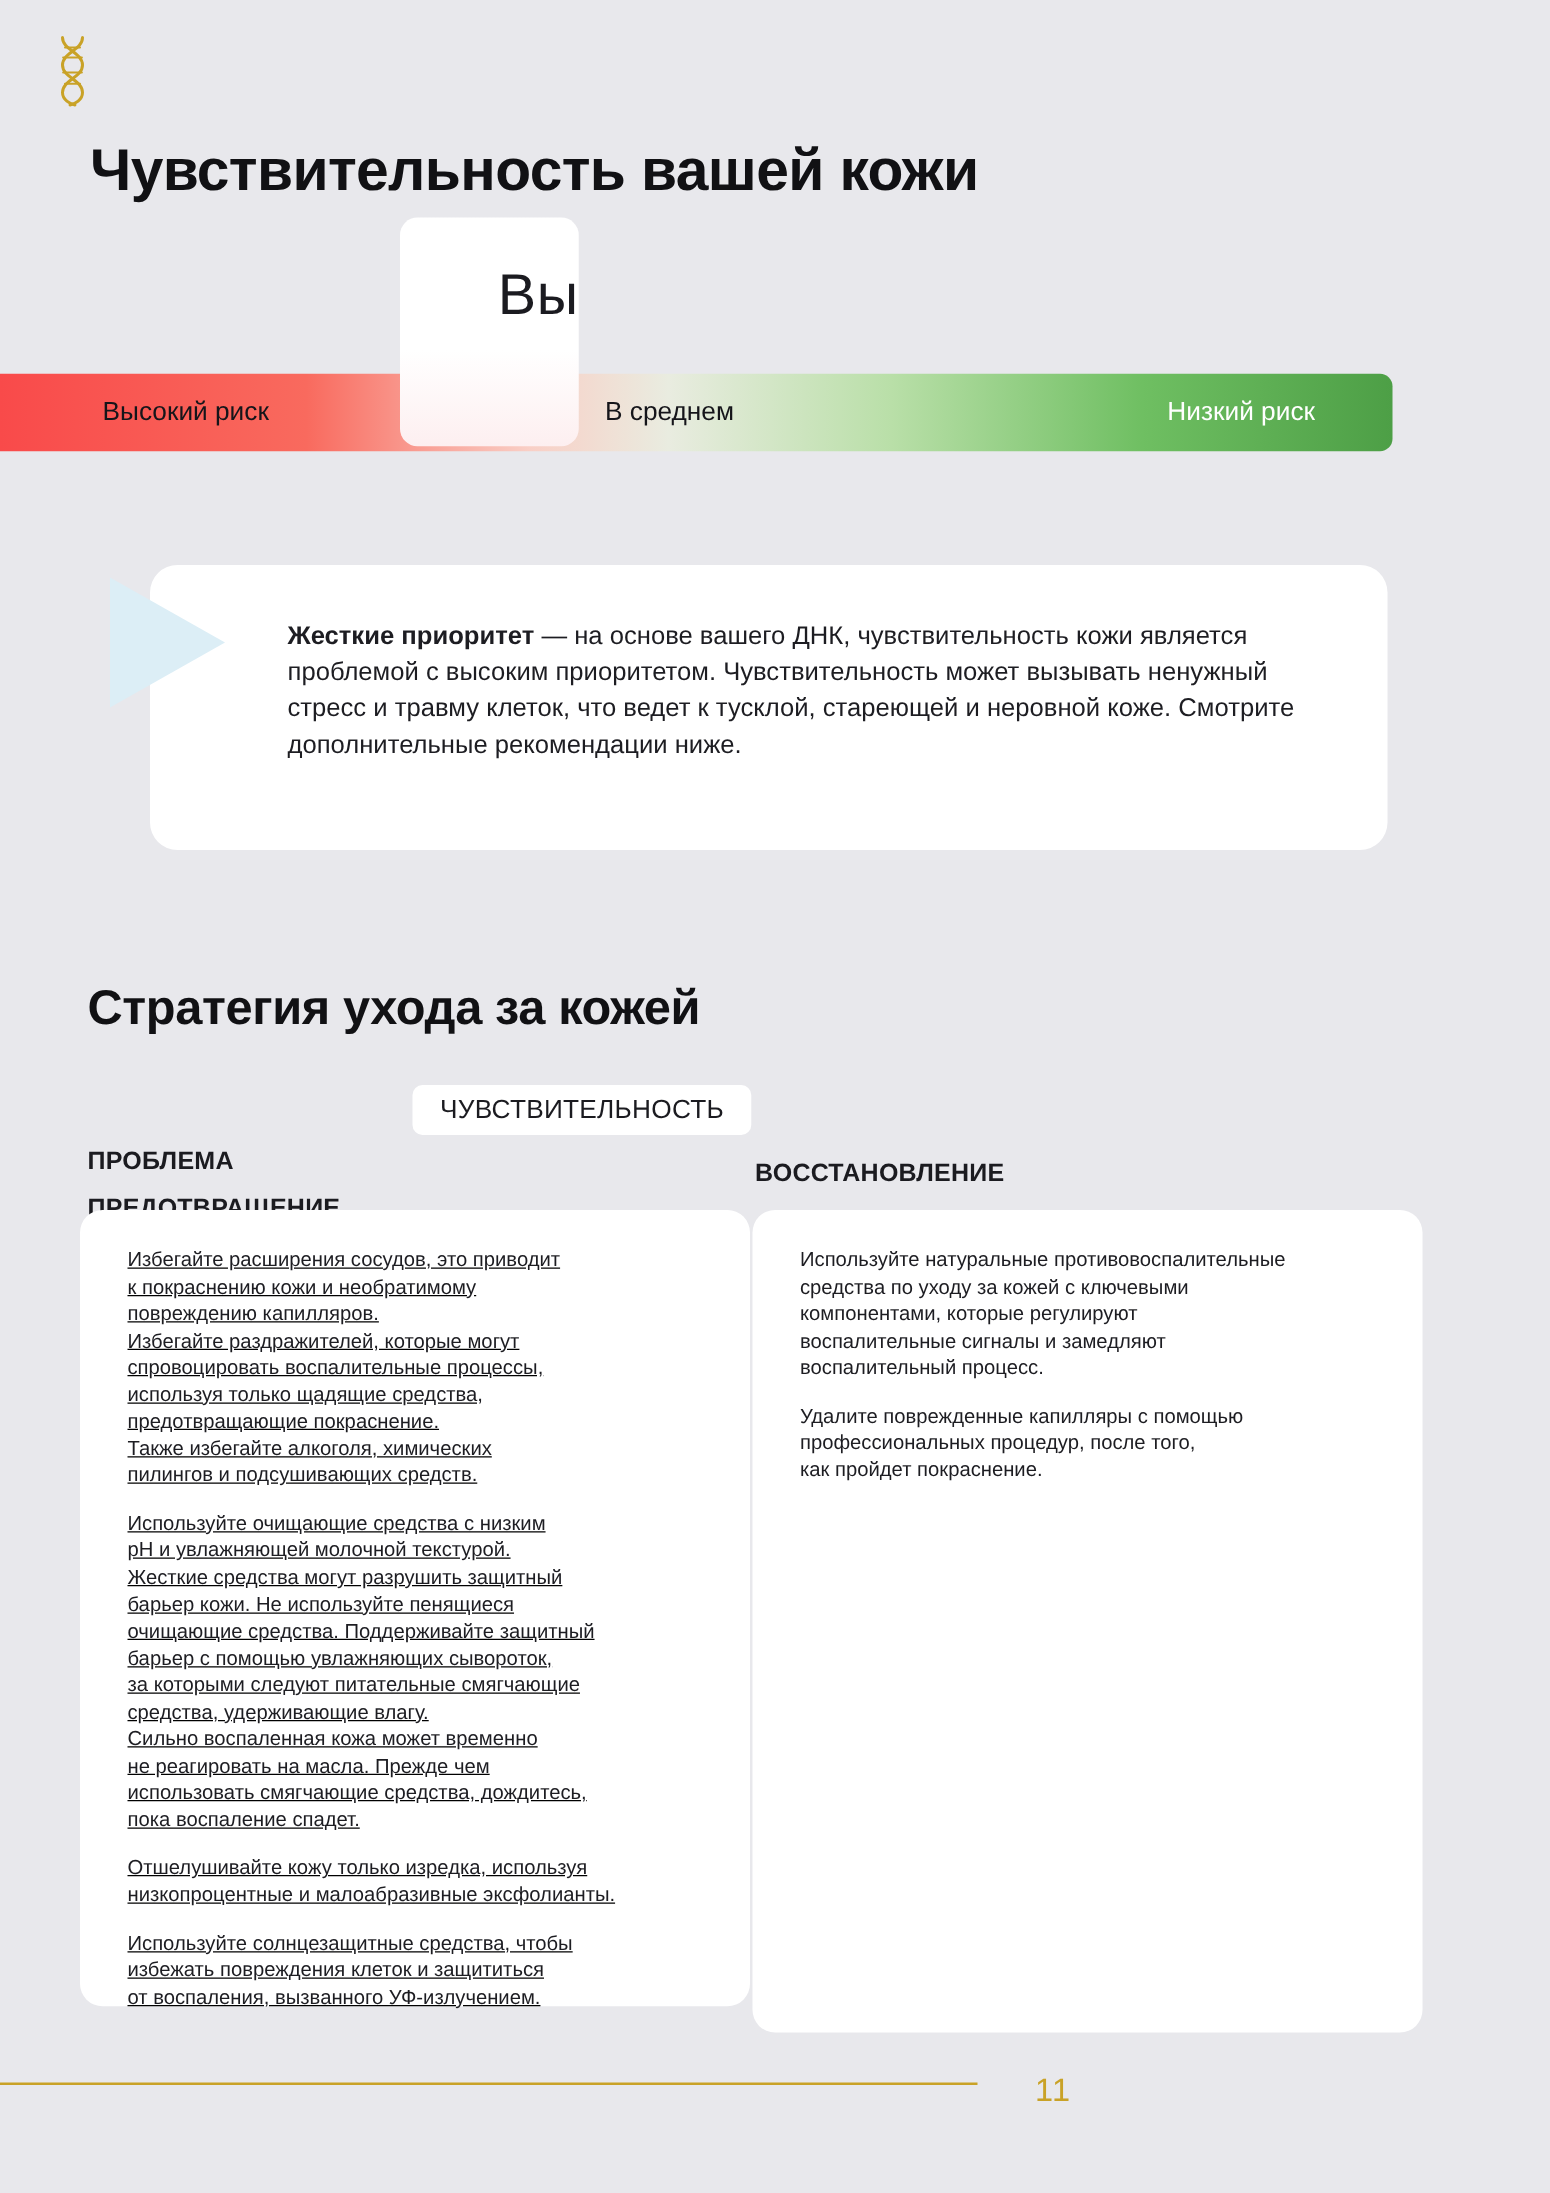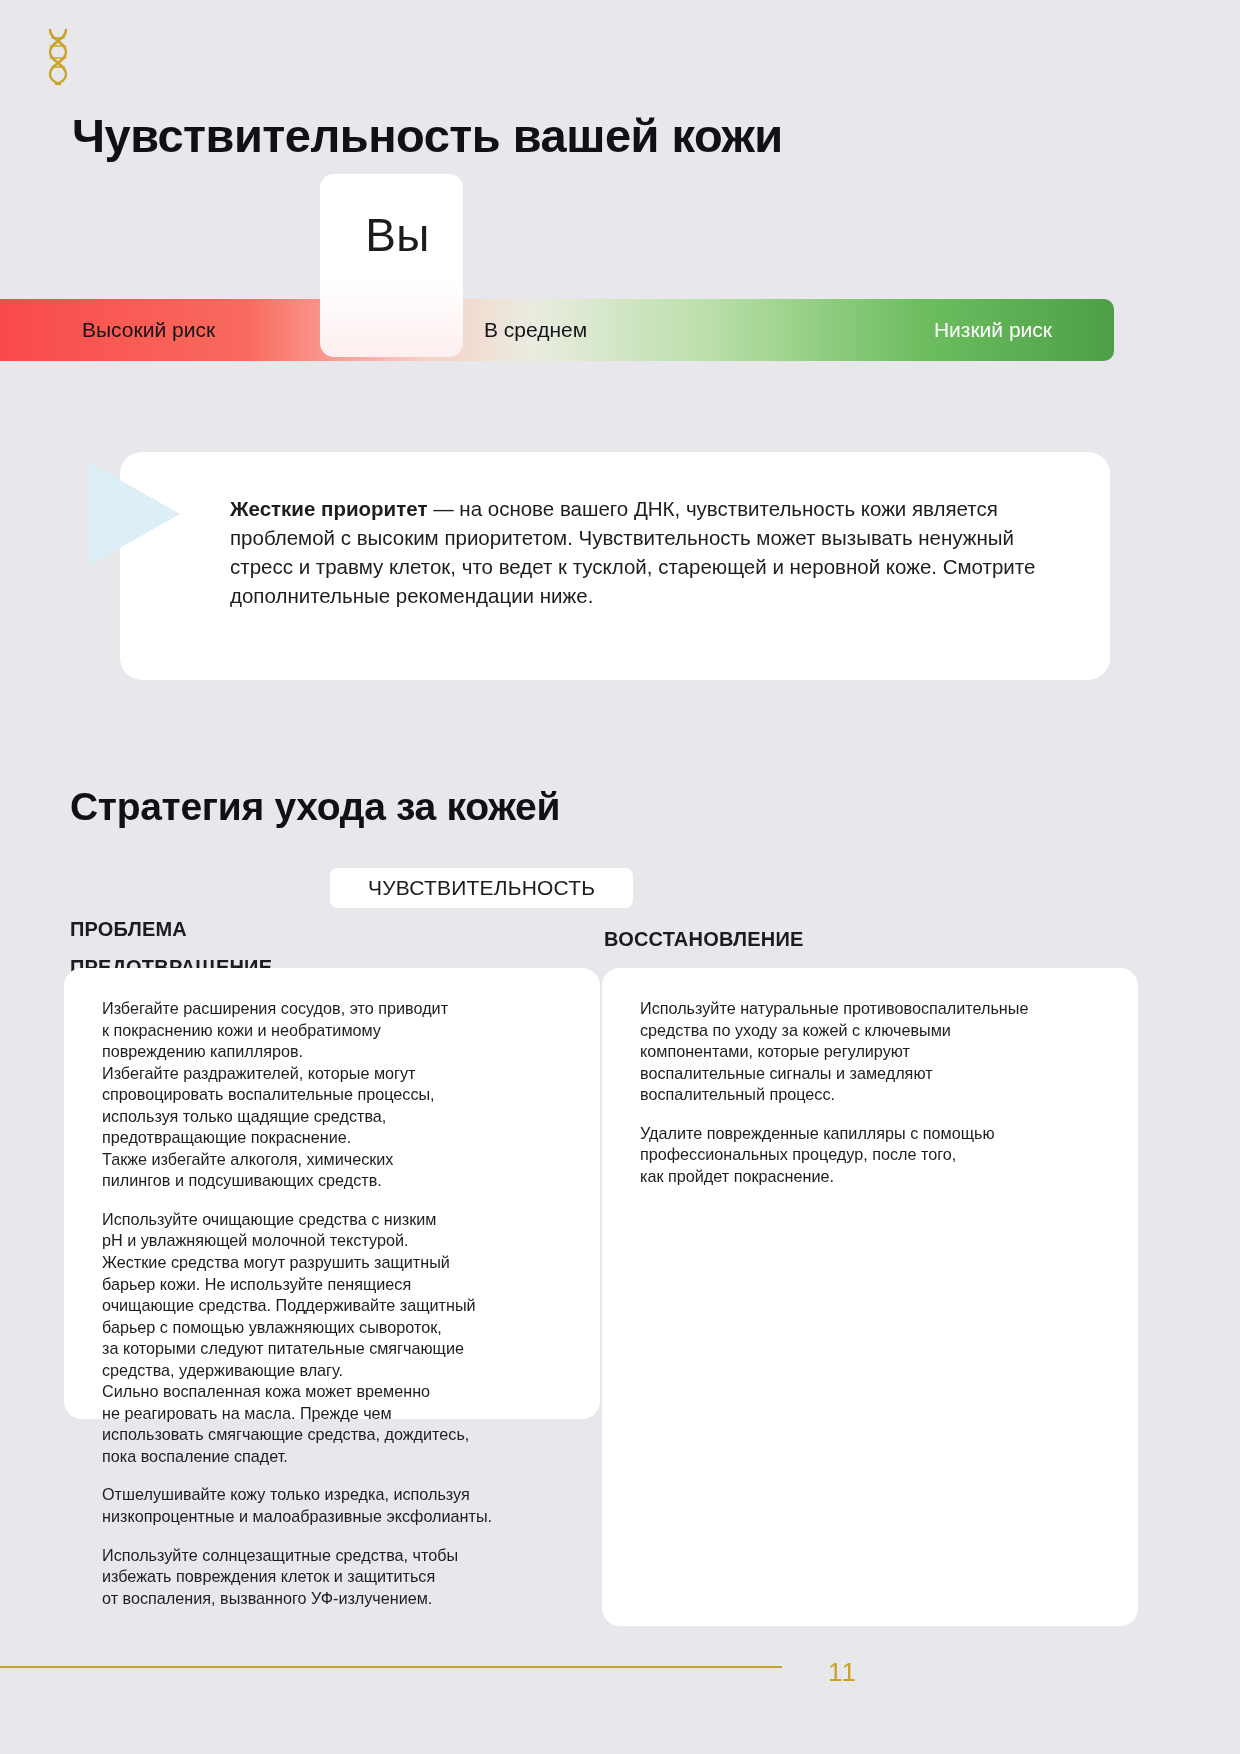--- a/index.html
+++ b/index.html
@@ -75,21 +75,21 @@
   .you-marker {
     position: absolute;
     left: 320px;
     top: -125px;
     width: 143px;
     height: 183px;
     border-radius: 14px;
     background: linear-gradient(to bottom, #ffffff 0%, #ffffff 58%, #fdeff0 100%);
     display: flex;
     align-items: flex-start;
-    justify-content: center;
+    justify-content: flex-end;
     padding-top: 34px;
     padding-left: 12px;
   }
   .you-marker span {
     font-size: 46px;
     color: #1b1b20;
     letter-spacing: 0.5px;
   }
 
   
@@ -141,21 +141,21 @@
     color: #1b1b20;
     letter-spacing: 0.2px;
     margin-top: 40px;
   }
   .problem-chip {
     position: absolute;
     top: 868px;
     left: 330px;
     background: #ffffff;
     border-radius: 8px;
-    padding: 8px 38px;
+    padding: 8px 22px;
     font-size: 21px;
     color: #1b1b20;
     letter-spacing: 0.2px;
   }
 
   .col-head {
     position: absolute;
     top: 928px;
     font-size: 20px;
     font-weight: bold;
@@ -166,21 +166,21 @@
   .col-head.right { left: 604px; }
 
   .card {
     position: absolute;
     top: 968px;
     width: 536px;
     background: #ffffff;
     border-radius: 18px;
     padding: 30px 34px 34px 38px;
   }
-  .card.left  { left: 64px;  height: 451px; }
+  .card.left  { left: 64px;  height: 637px; text-decoration: underline; }
   .card.right { left: 602px; height: 658px; }
 
   .card p {
     font-size: 16.2px;
     line-height: 1.33;
     color: #1d1d22;
     white-space: pre-line;
   }
   .card p + p { margin-top: 17px; }
 

